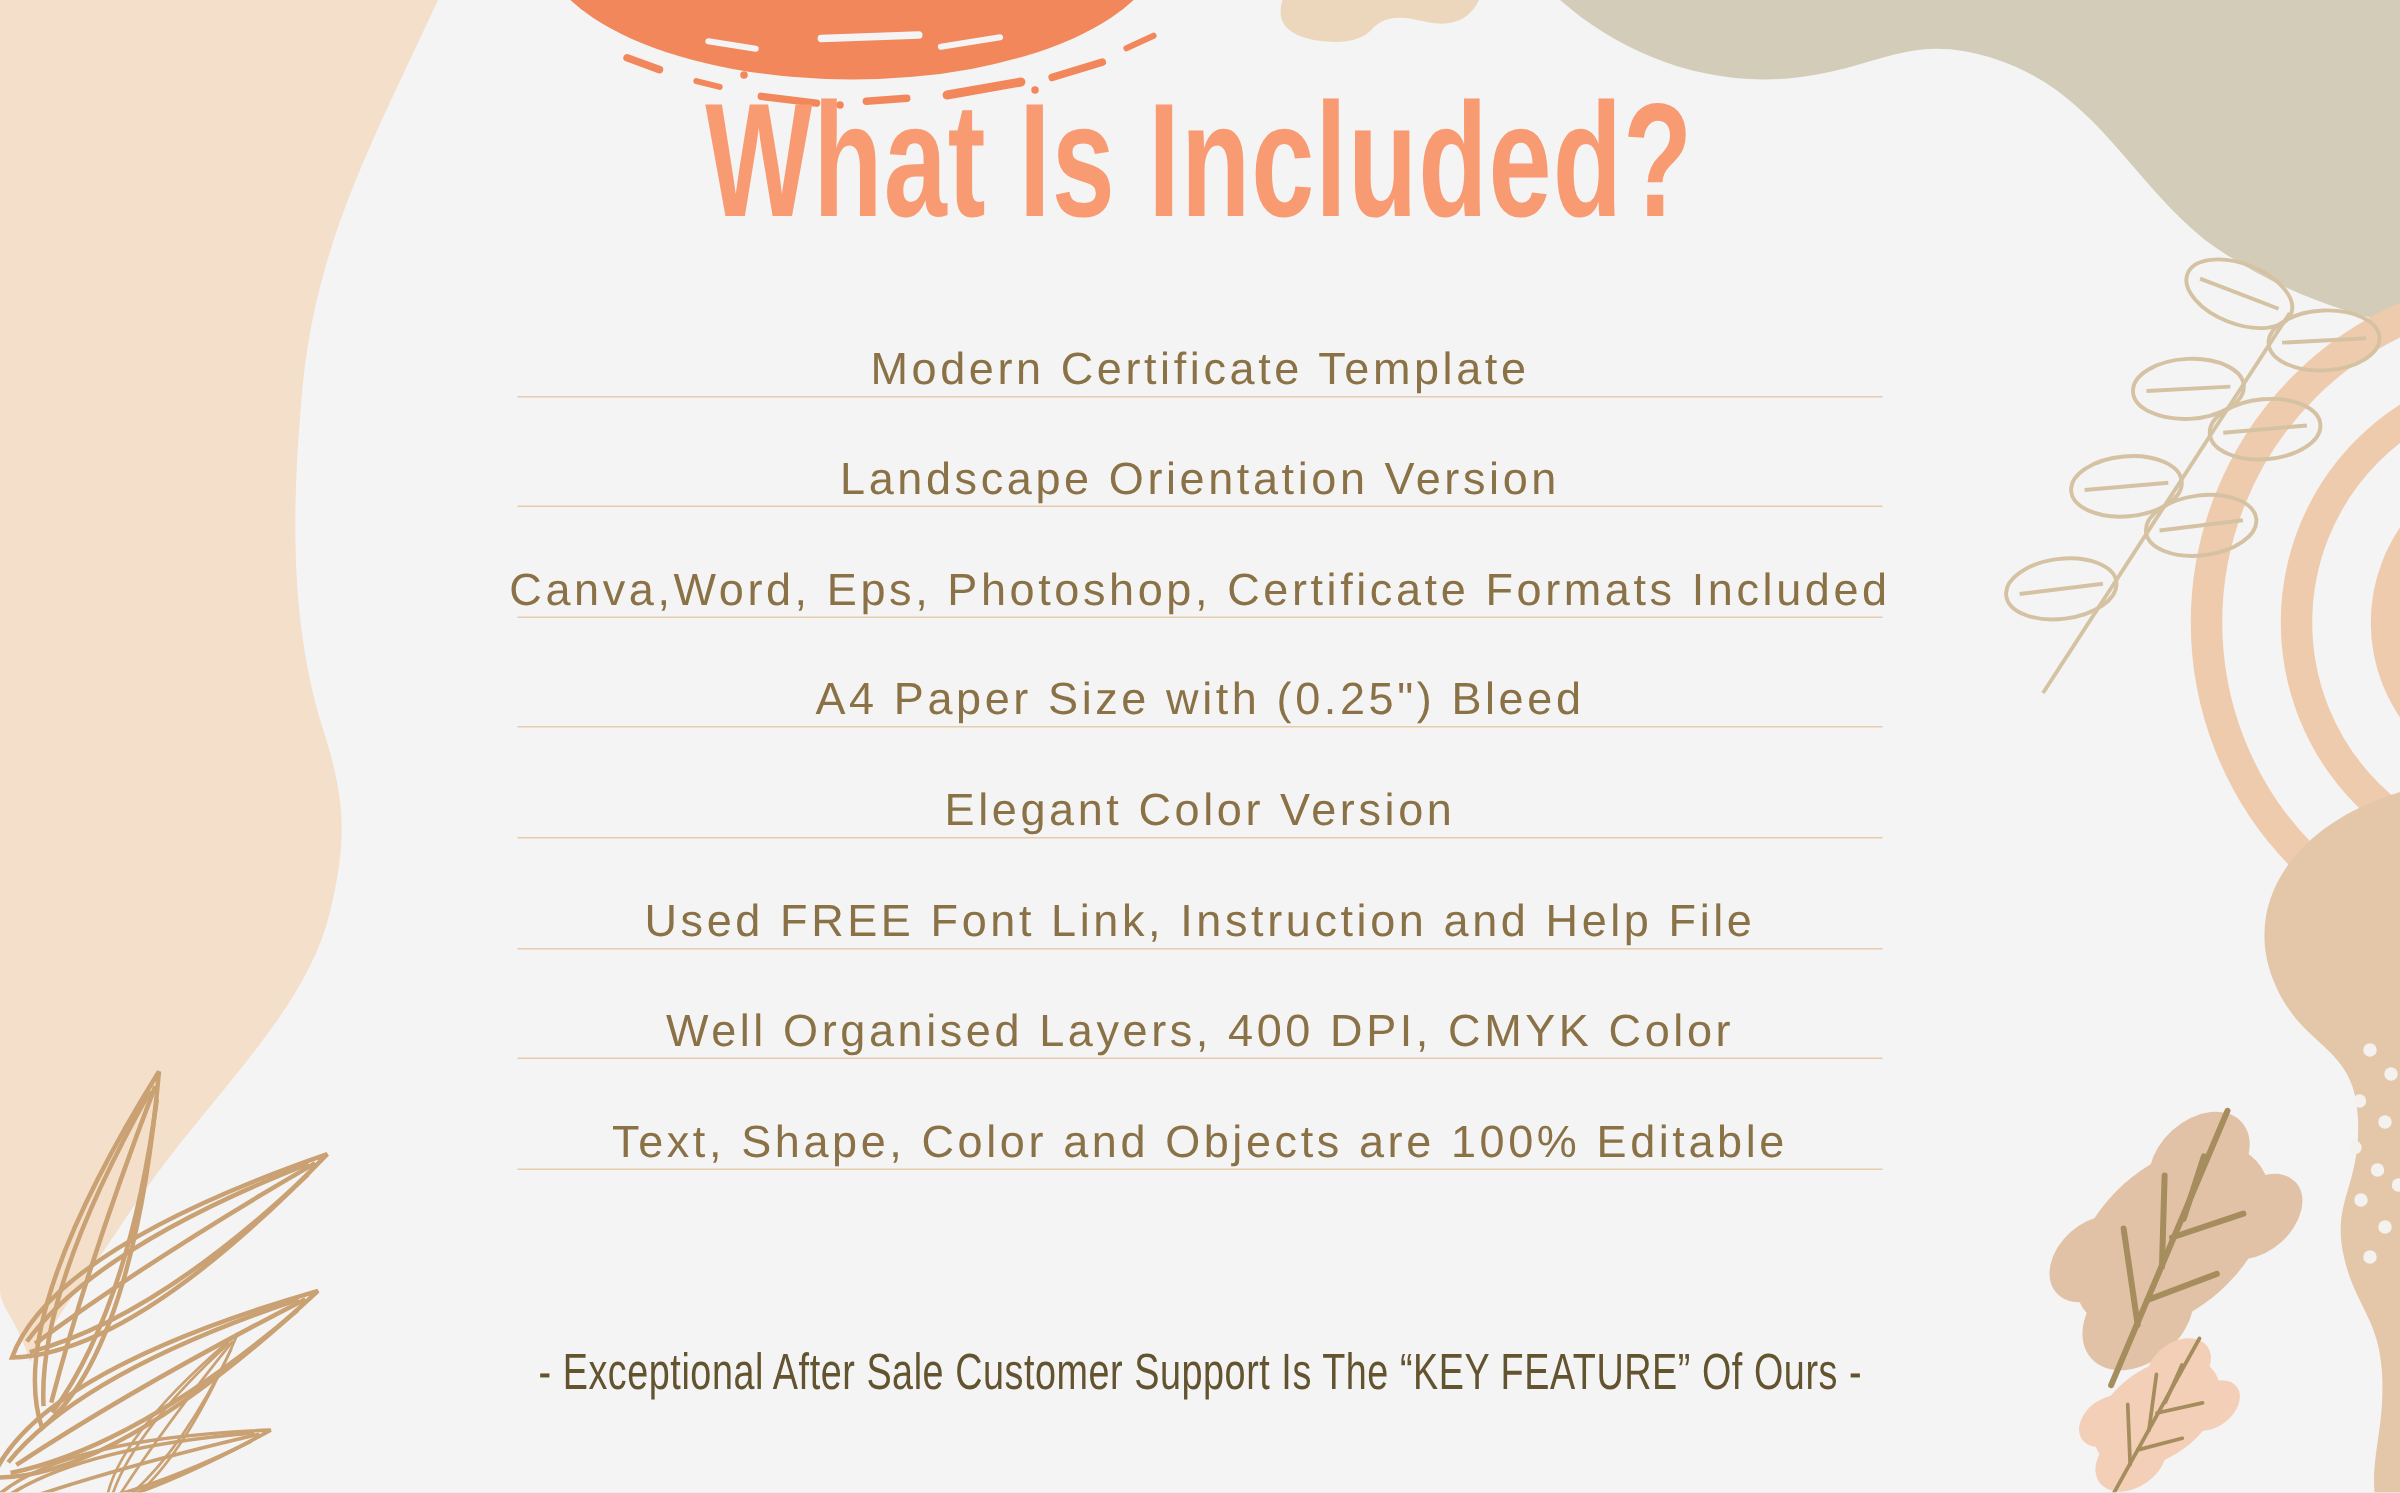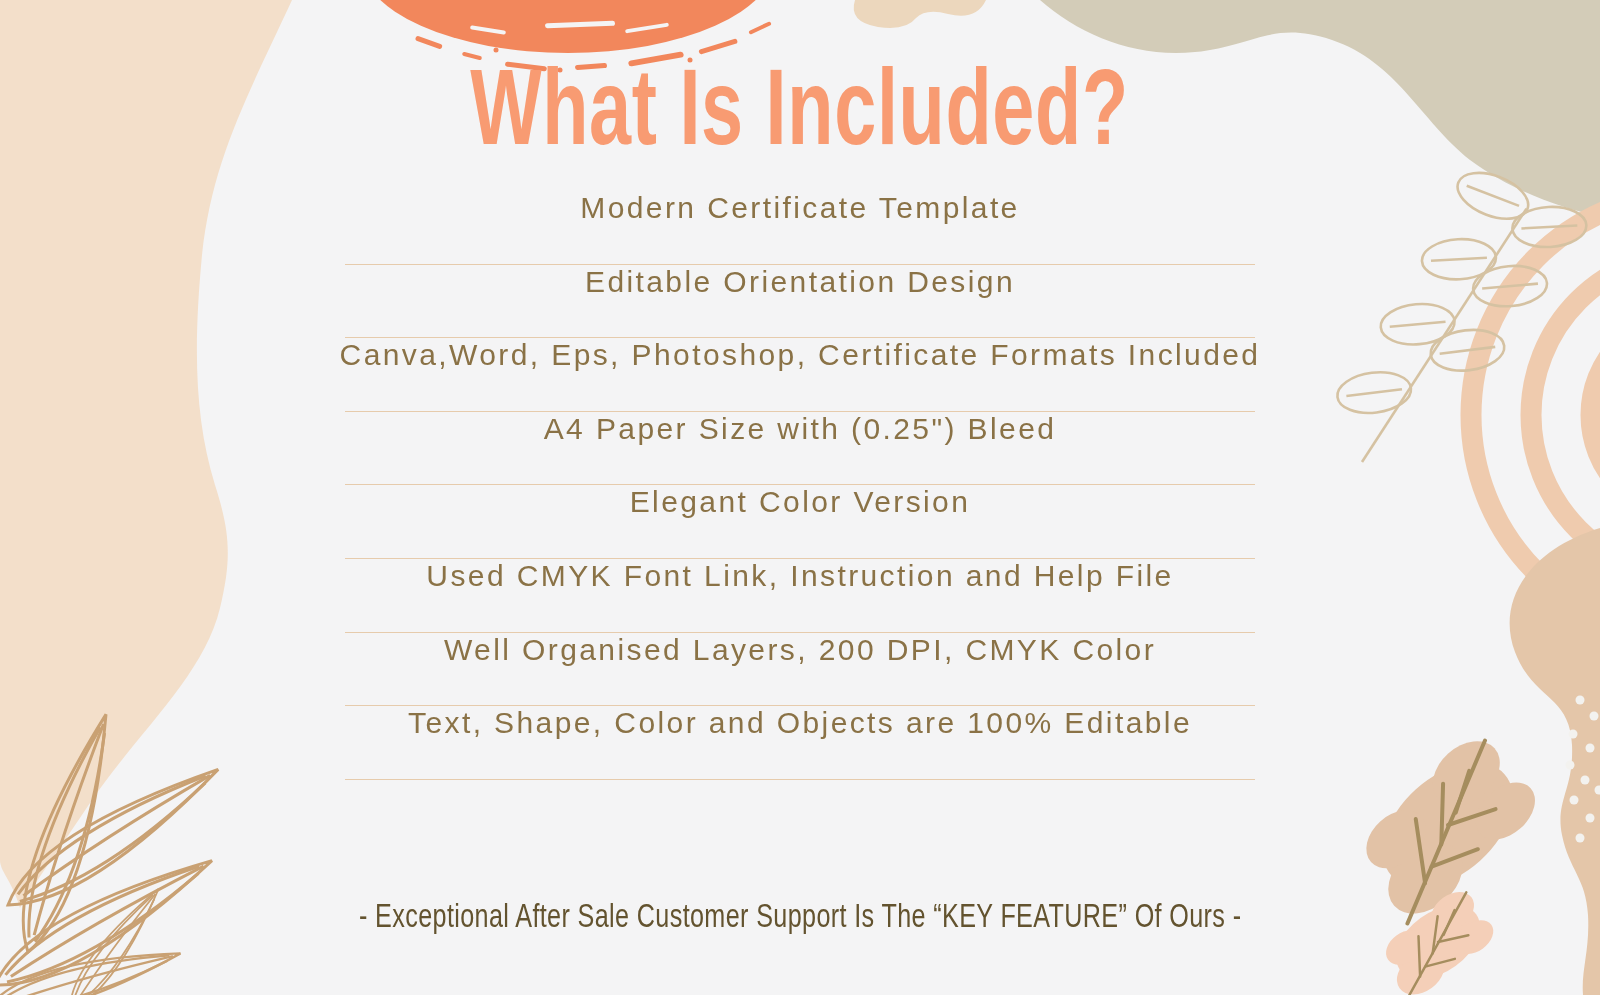--- a/index.html
+++ b/index.html
@@ -35,21 +35,21 @@
   .title-row{top:46px;height:120px;}
   .page-title{
     font-size:108px;font-weight:700;color:var(--accent-orange);
     letter-spacing:1px;
   }
 
   .feature-list{
     position:absolute;left:345px;top:191px;width:910px;
   }
   .feature-row{
-    height:73.6px;display:flex;align-items:flex-start;justify-content:center;
+    height:73.6px;display:flex;align-items:flex-end;justify-content:center;
     border-bottom:1.5px solid var(--divider);
   }
   .feature-label{
     font-size:30px;color:var(--text-brown);letter-spacing:2.4px;
     white-space:nowrap;
   }
 
   .satisfaction-row{top:838px;height:42px;}
   .satisfaction-text{
     font-size:41px;font-weight:700;color:#F4926C;letter-spacing:1px;
@@ -205,36 +205,36 @@
 
     <div class="center-row title-row">
       <h1 class="page-title condense">What Is Included?</h1>
     </div>
 
     <div class="feature-list">
       <div class="feature-row">
         <span class="feature-label">Modern Certificate Template</span>
       </div>
       <div class="feature-row">
-        <span class="feature-label">Editable Orientation Design</span>
+        <span class="feature-label">Landscape Orientation Version</span>
       </div>
       <div class="feature-row">
         <span class="feature-label">Canva,Word, Eps, Photoshop, Certificate Formats Included</span>
       </div>
       <div class="feature-row">
         <span class="feature-label">A4 Paper Size with (0.25") Bleed</span>
       </div>
       <div class="feature-row">
         <span class="feature-label">Elegant Color Version</span>
       </div>
       <div class="feature-row">
-        <span class="feature-label">Used CMYK Font Link, Instruction and Help File</span>
-      </div>
-      <div class="feature-row">
-        <span class="feature-label">Well Organised Layers, 200 DPI, CMYK Color</span>
+        <span class="feature-label">Used FREE Font Link, Instruction and Help File</span>
+      </div>
+      <div class="feature-row">
+        <span class="feature-label">Well Organised Layers, 400 DPI, CMYK Color</span>
       </div>
       <div class="feature-row">
         <span class="feature-label">Text, Shape, Color and Objects are 100% Editable</span>
       </div>
     </div>
 
 
     <div class="center-row support-row">
       <div class="support-text">- Exceptional After Sale Customer Support Is The “KEY FEATURE” Of Ours -</div>
     </div>

